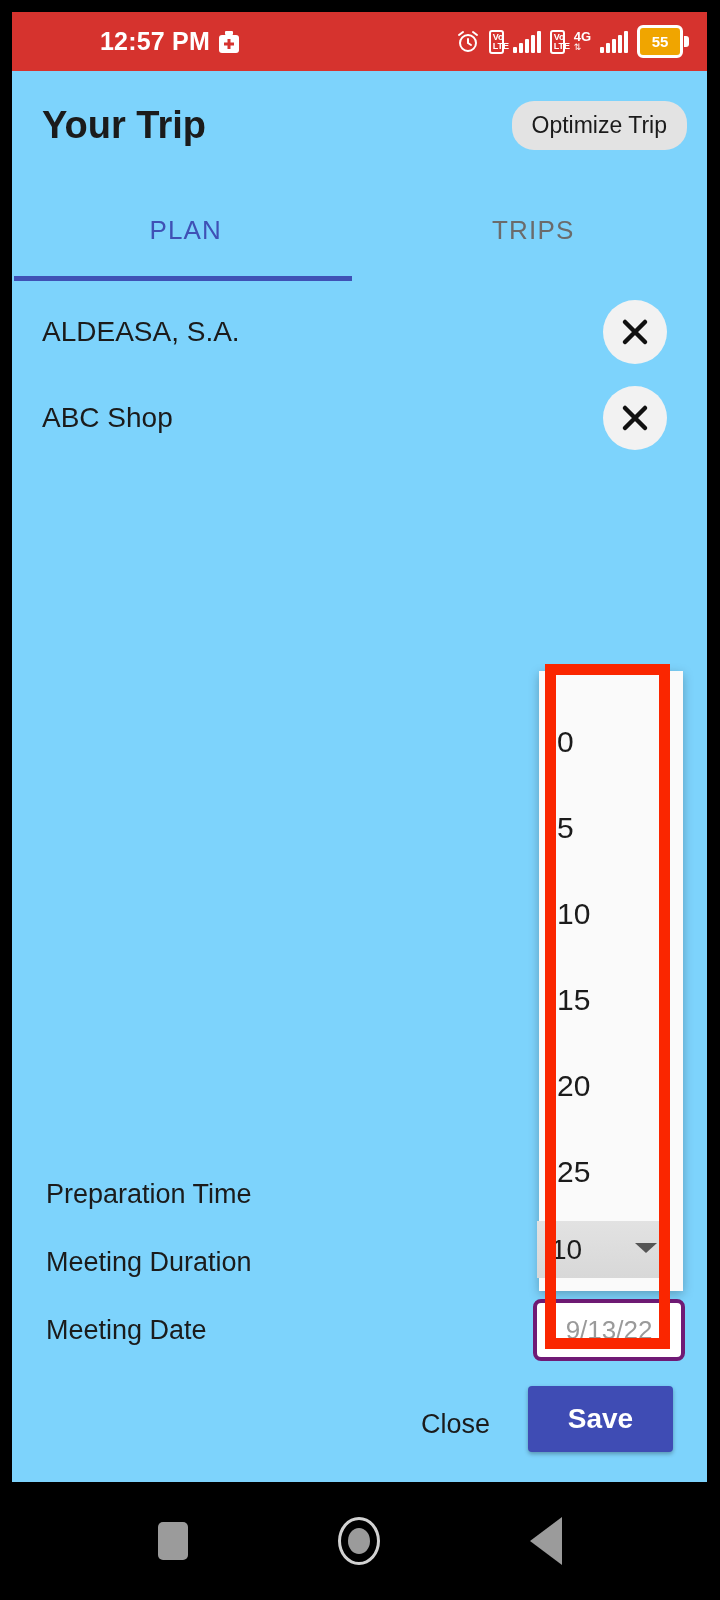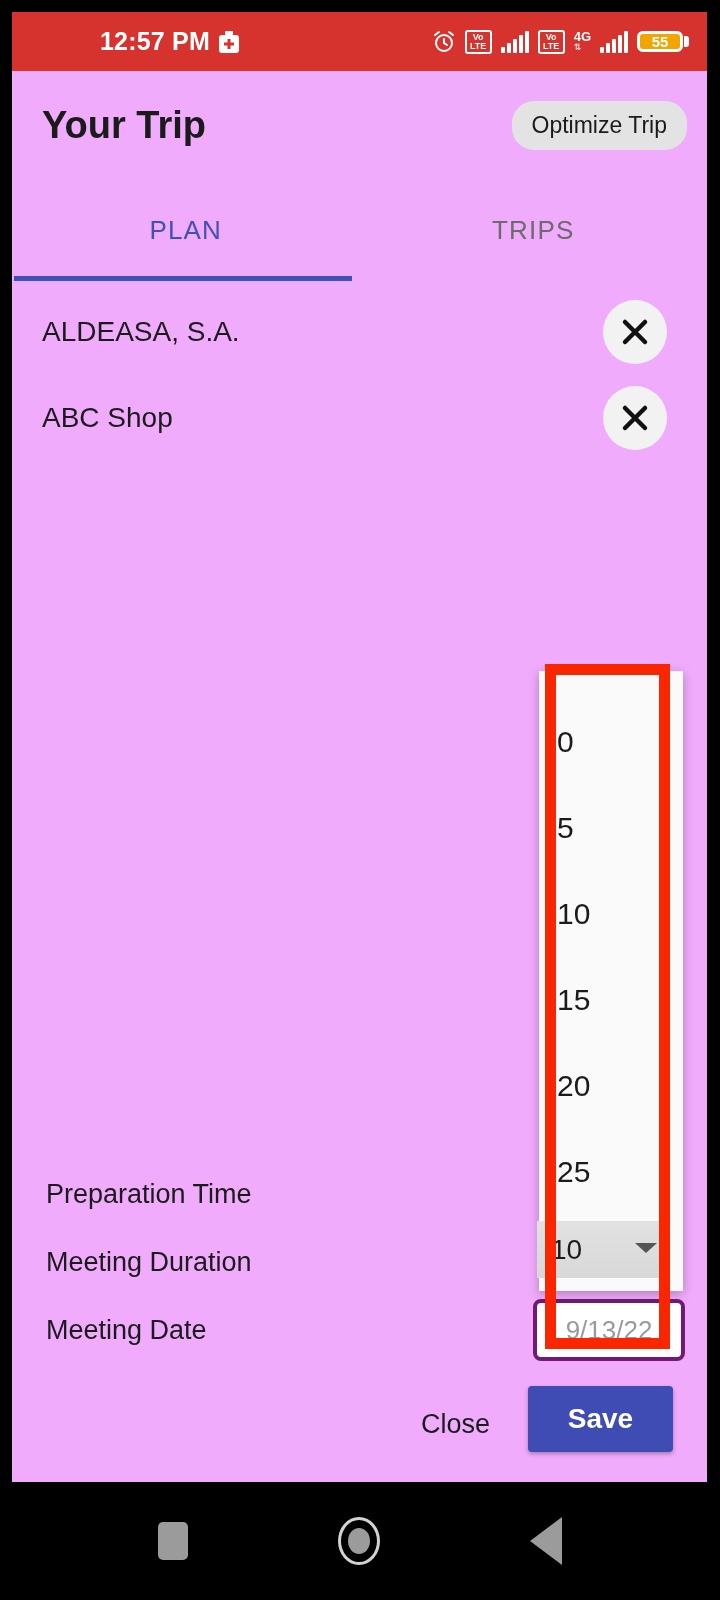--- a/index.html
+++ b/index.html
@@ -27,54 +27,54 @@
   #clock { color: #fff; font-size: 25px; font-weight: 700; letter-spacing: .2px; }
   #status-right {
     margin-left: auto;
     display: flex; align-items: center; gap: 9px;
   }
   .sb-ico { display: flex; align-items: center; }
   .volte {
     border: 2px solid #fff; border-radius: 3px;
     color: #fff; font-size: 9px; font-weight: 700;
     line-height: 9px; text-align: center;
-    padding: 1px 2px; width: 27px;
+    padding: 1px 2px; width: 15px;
   }
   .volte b { display: block; font-weight: 700; }
   .bars { display: flex; align-items: flex-end; gap: 2px; height: 22px; }
   .bars i { display: block; width: 4px; background: #fff; border-radius: 1px; }
   .bars i:nth-child(1) { height: 6px; }
   .bars i:nth-child(2) { height: 10px; }
   .bars i:nth-child(3) { height: 14px; }
   .bars i:nth-child(4) { height: 18px; }
   .bars i:nth-child(5) { height: 22px; }
   .g4 { color: #fff; font-size: 13px; font-weight: 700; line-height: 11px; }
   .g4 small { display: block; font-size: 9px; font-weight: 400; letter-spacing: -1px; }
   #battery {
     display: flex; align-items: center;
   }
   #battery .shell {
-    width: 46px; height: 21px;
+    width: 46px; height: 33px;
     border: 3px solid #fff; border-radius: 6px;
     display: flex; align-items: center; justify-content: center;
     background: #f0a500;
   }
   #battery .lvl { color: #fff; font-size: 15px; font-weight: 700; }
   #battery .tip {
     width: 5px; height: 11px; background: #fff;
     border-radius: 0 3px 3px 0; margin-left: 1px;
   }
   #alarm-icon { width: 24px; height: 24px; }
 
   
   #screen {
     position: absolute;
     left: 12px; top: 71px;
     width: 695px; height: 1411px;
-    background: #f0abfc;
+    background: #7dd3fc;
     overflow: hidden;
   }
   #appbar {
     height: 108px;
     display: flex; align-items: center;
     padding: 0 20px 0 30px;
   }
   #page-title { font-size: 38px; font-weight: 700; color: #1b1b1b; }
   #optimize-trip {
     margin-left: auto;

